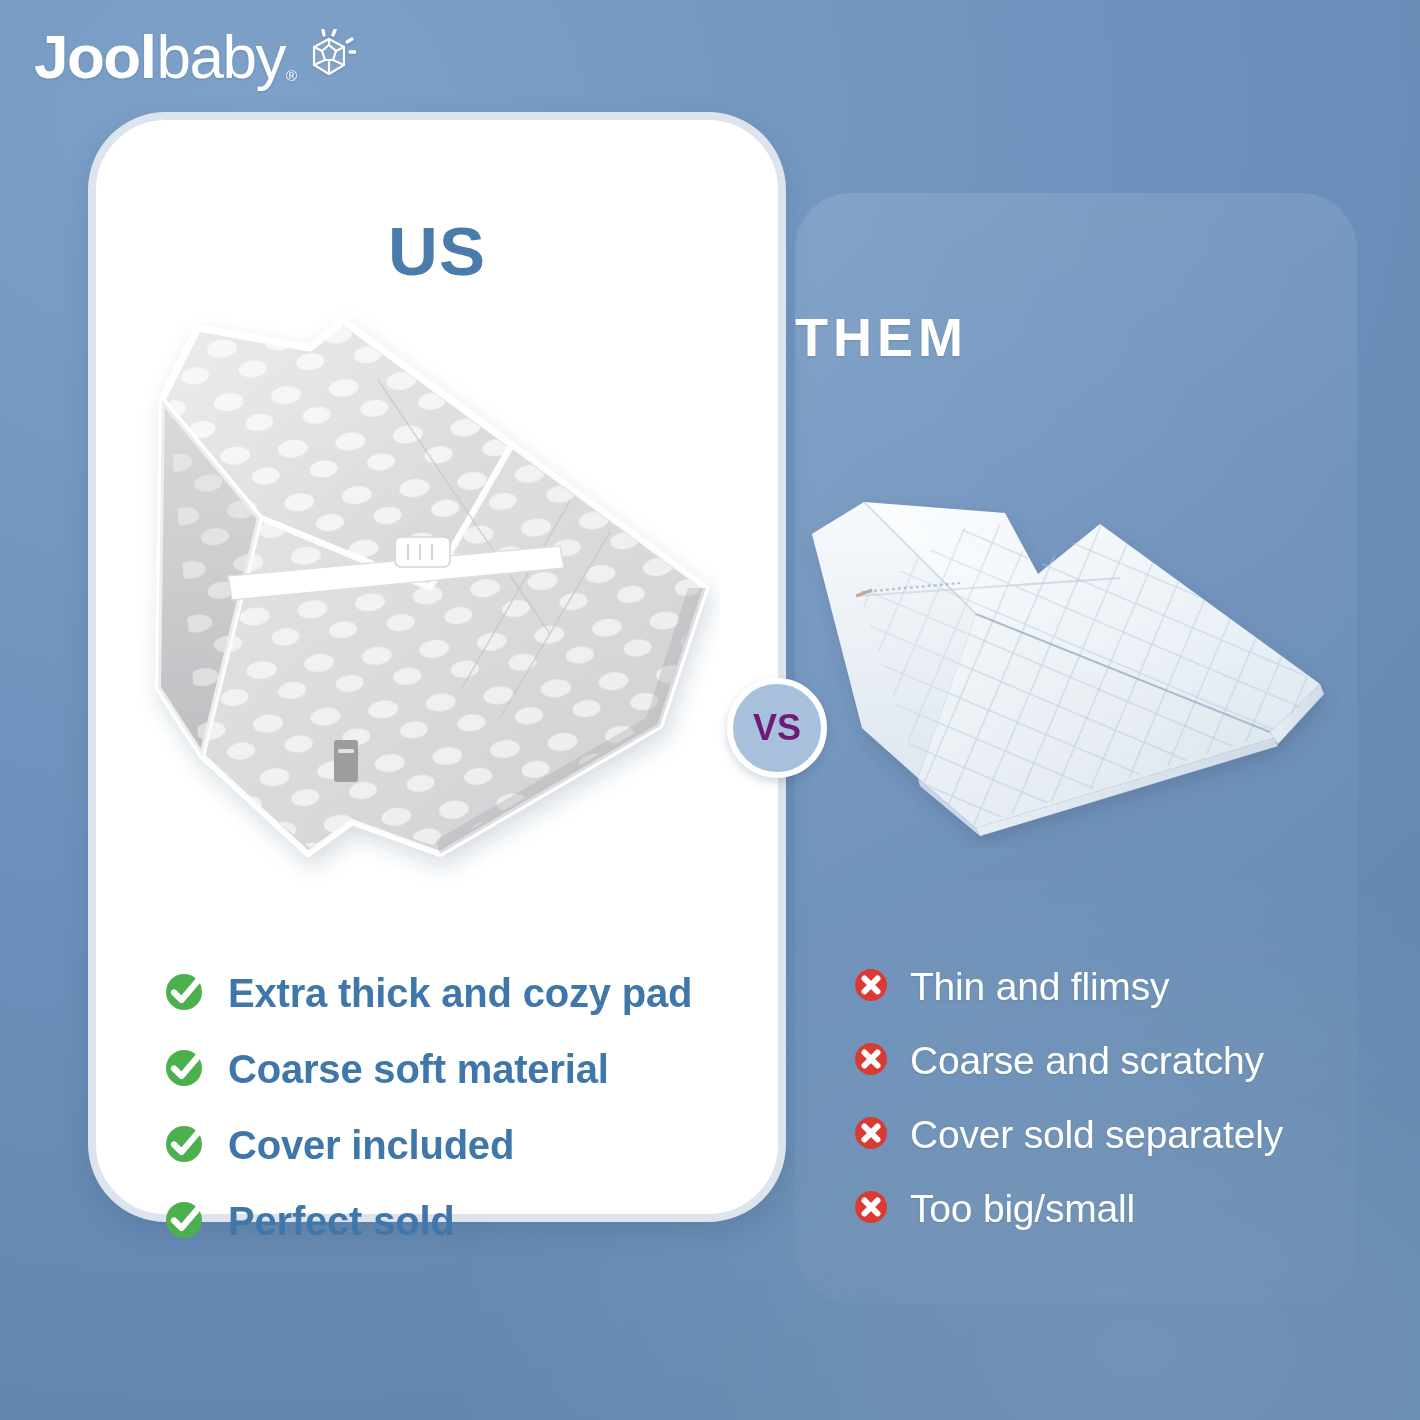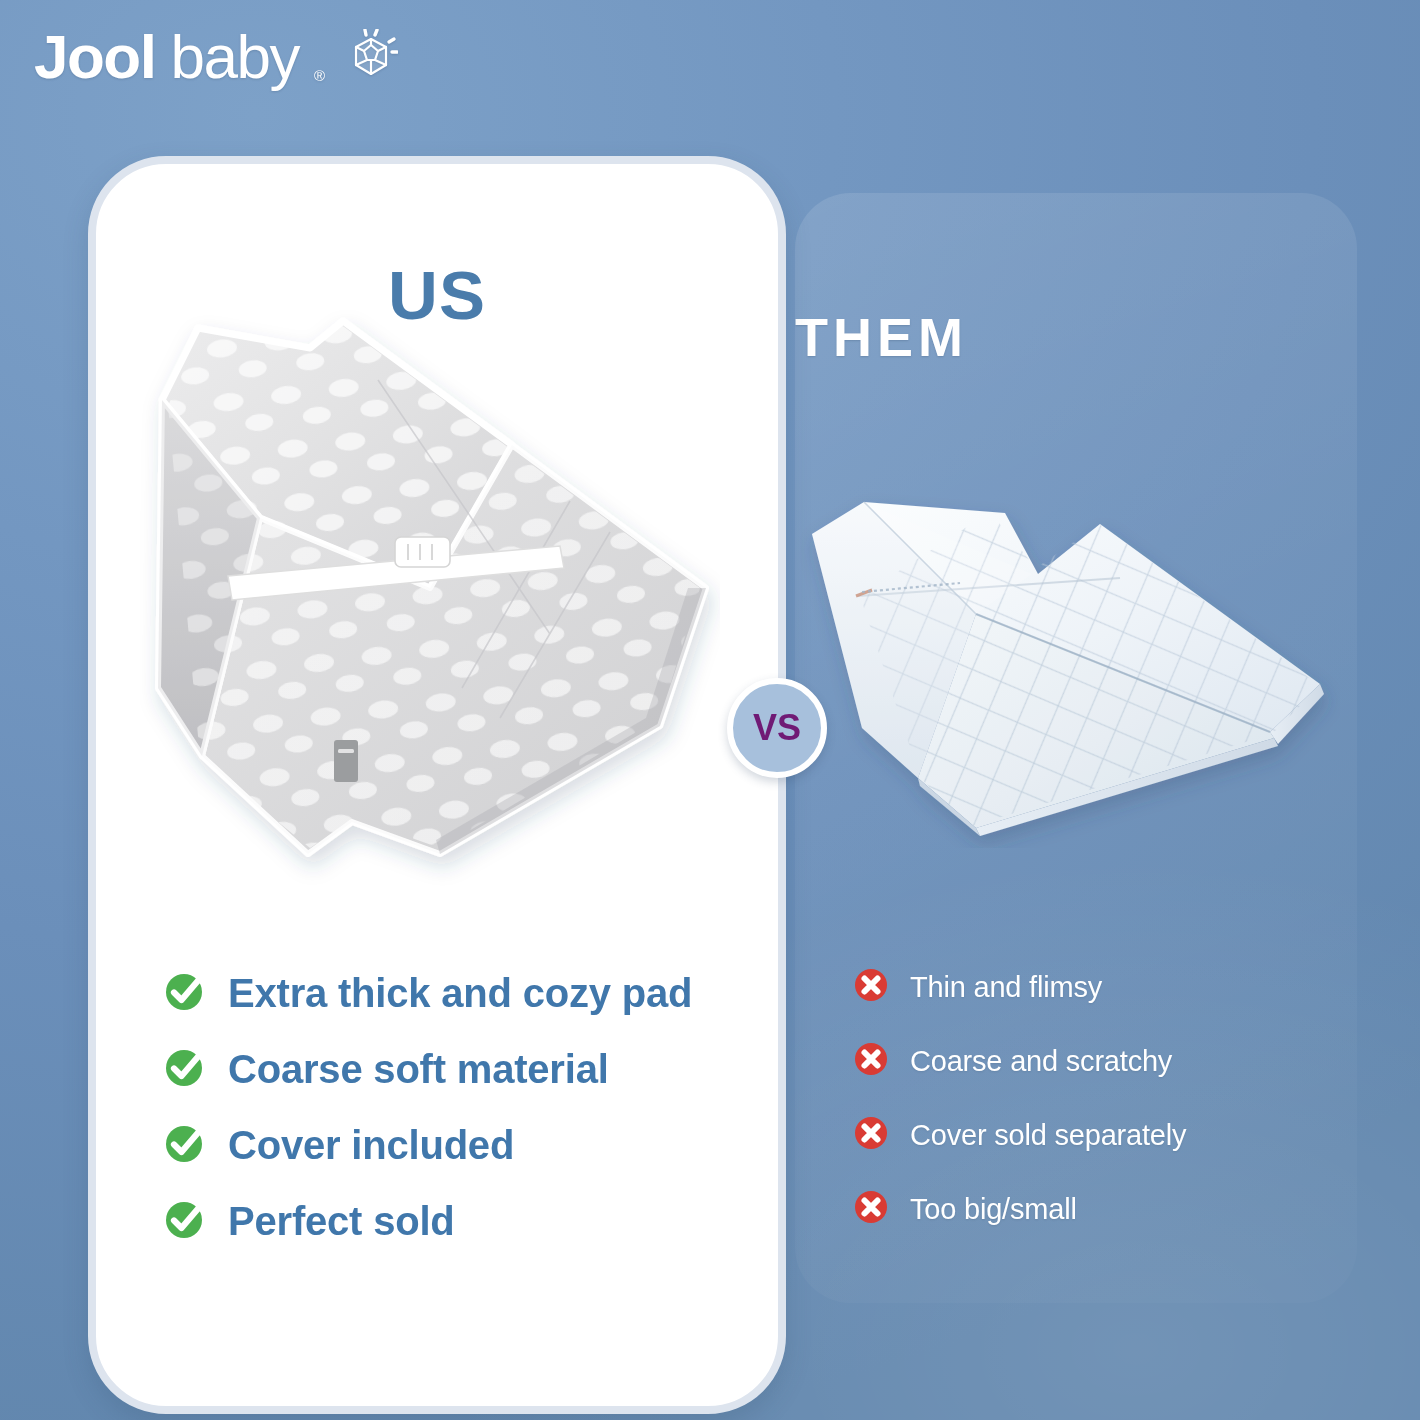--- a/index.html
+++ b/index.html
@@ -18,21 +18,21 @@
       linear-gradient(160deg,#7498c2 0%, #6a8eb9 55%, #5f84ab 100%);
   }
   .bg-sheen {
     position:absolute; inset:0;
     background:radial-gradient(70% 50% at 80% 95%, rgba(255,255,255,.10) 0%, rgba(255,255,255,0) 70%);
   }
 
   
   .logo {
     position:absolute; left:34px; top:26px;
-    display:flex; align-items:center; gap:14px;
+    display:flex; align-items:center; gap:0px;
     color:#ffffff;
     filter:drop-shadow(0 1px 1px rgba(40,65,95,.22));
   }
   .logo-jool {
     font-size:62px; font-weight:bold; letter-spacing:-1.5px; line-height:1;
   }
   .logo-baby {
     font-size:62px; font-weight:300; letter-spacing:-1.5px; line-height:1;
     margin-left:1px;
   }
@@ -41,26 +41,25 @@
 
   
   .them-panel {
     position:absolute; left:795px; top:193px; width:562px; height:1110px;
     border-radius:56px;
     background:linear-gradient(155deg, rgba(255,255,255,.115) 0%, rgba(255,255,255,.055) 45%, rgba(255,255,255,.02) 100%);
   }
 
   
   .us-card {
-    position:absolute; left:88px; top:112px; width:698px; height:1258px;
+    position:absolute; left:88px; top:112px; width:698px; height:1110px;
     background:#ffffff;
     border:8px solid #dde4ee;
     border-radius:78px;
     box-shadow:0 10px 26px rgba(46,70,101,.18);
-    margin-top:44px;
   }
 
   
   .us-title {
     position:absolute; left:0; right:0; top:92px;
     text-align:center;
     font-size:69px; font-weight:bold; letter-spacing:1px;
     color:#4a7cab;
   }
   .them-title {
@@ -97,21 +96,21 @@
     font-size:40px; font-weight:bold; color:#4077ab; letter-spacing:-0.2px;
     white-space:nowrap;
   }
 
   .them-list { position:absolute; left:852px; top:950px; width:470px; }
   .them-item {
     display:flex; align-items:center; gap:20px;
     height:74px;
   }
   .them-text {
-    font-size:29px; font-weight:400; color:#ffffff; letter-spacing:-0.2px;
+    font-size:39px; font-weight:400; color:#ffffff; letter-spacing:-0.2px;
     white-space:nowrap;
     text-shadow:0 1px 2px rgba(50,75,108,.18);
   }
 
   .ico { flex:0 0 auto; display:block; }
 </style>
 </head>
 <body>
 
 <div class="bg"></div>

